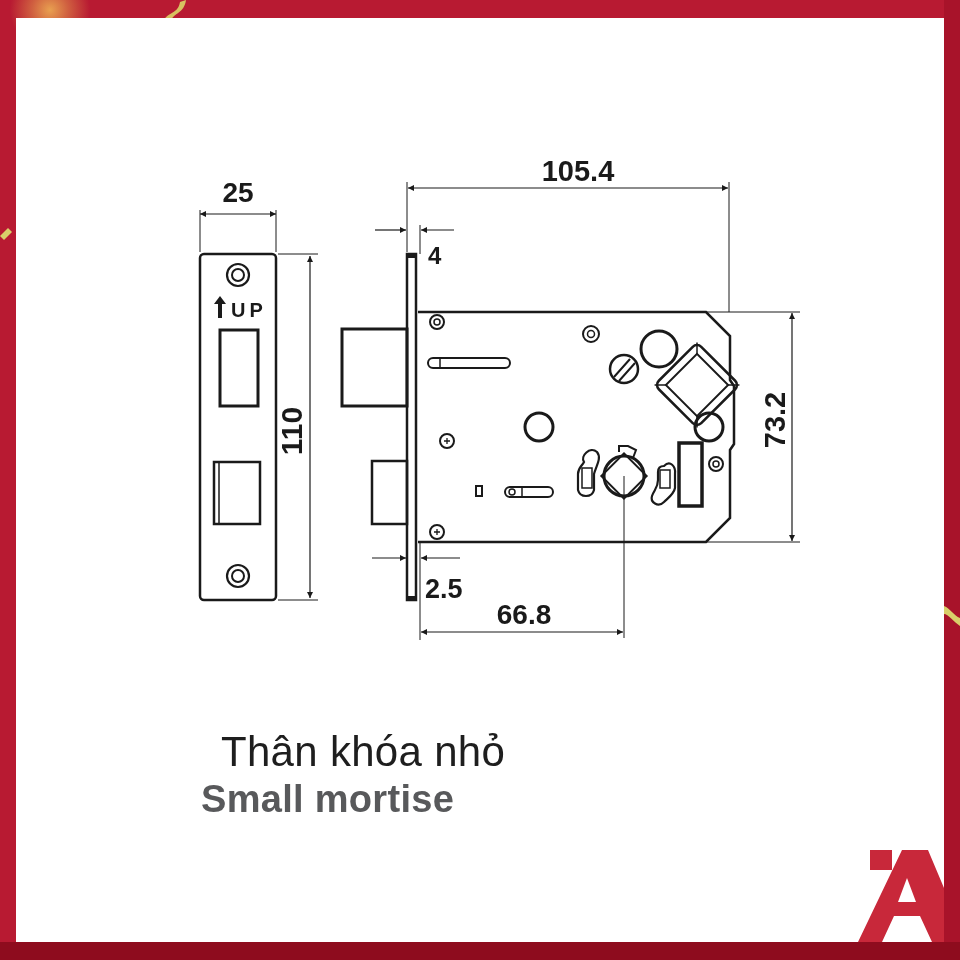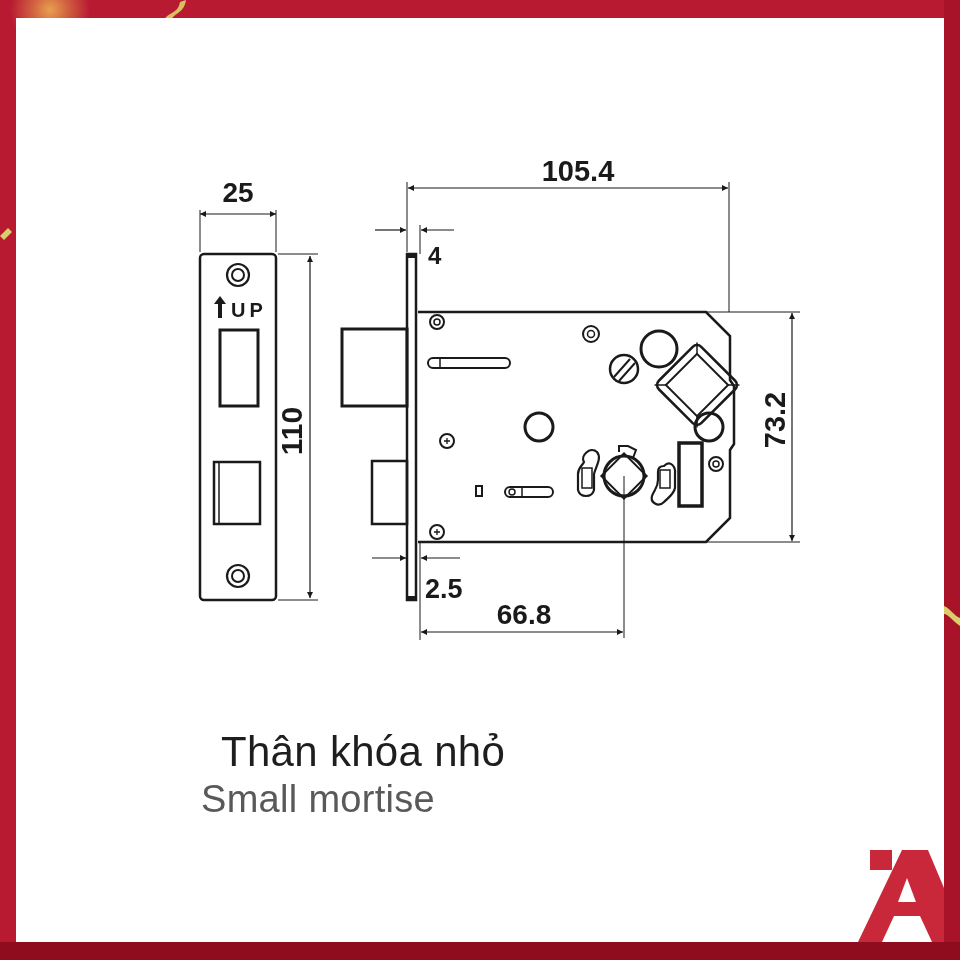--- a/index.html
+++ b/index.html
@@ -26,21 +26,21 @@
     svg.drawing { position: absolute; left: 0; top: 0; }
     .dim-text {
       font-family: "Liberation Sans", sans-serif; font-weight: bold; fill: #1a1a1a;
     }
     .caption-vi {
       position: absolute; left: 201px; top: 728px;
       font-size: 42px; font-weight: normal; color: #1e1e1e; letter-spacing: 0.3px; margin-left: 20px;
     }
     .caption-en {
       position: absolute; left: 201px; top: 778px;
-      font-size: 38px; font-weight: normal; color: #58595b; letter-spacing: 0.3px;
+      font-size: 38px; font-weight: bold; color: #58595b; letter-spacing: 0.3px;
     }
     .logo { position: absolute; left: 858px; top: 848px; width: 86px; height: 94px; }
   </style>
 </head>
 <body>
 
 <div class="frame-bg"></div>
 <div class="right-band"></div>
 <div class="bottom-band"></div>
 

